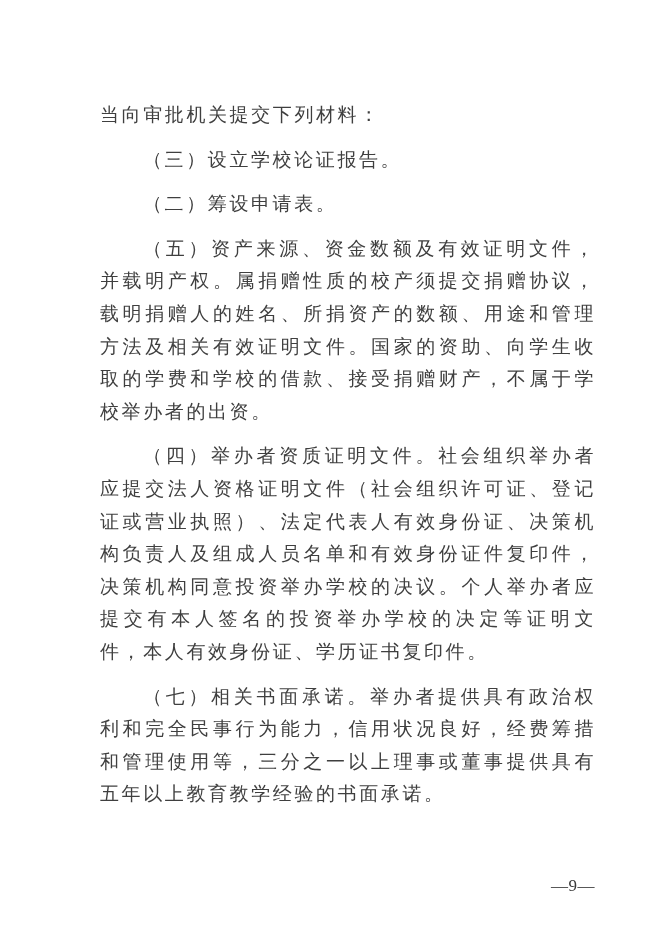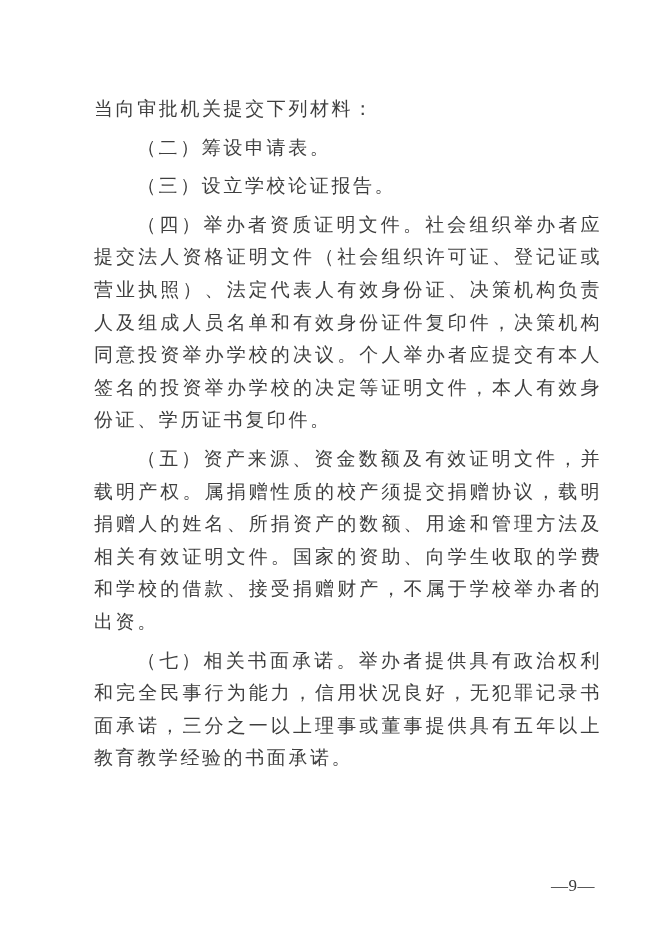--- a/index.html
+++ b/index.html
@@ -20,21 +20,21 @@
     left: 88px;
     top: 87px;
     width: 520px;
     font-size: 19px;
     line-height: 32.6px;
     letter-spacing: 2.6px;
     text-align: justify;
     color: #3f3f3f;
   }
   .doc-body p {
-    margin: 6px;
+    margin: 12px;
     padding: 0;
     font-family: Liberation Serif, serif;
   }
   .doc-body p.indent {
     text-indent: 43px;
   }
   .page-number {
     position: absolute;
     top: 876px;
     left: 551px;
@@ -45,20 +45,20 @@
     text-align: left;
     white-space: nowrap;
   }
 </style>
 </head>
 <body>
 
 <div class="page">
   <div class="doc-body">
     <p>当向审批机关提交下列材料：</p>
+    <p class="indent">（三）设立学校论证报告。</p>
     <p class="indent">（二）筹设申请表。</p>
-    <p class="indent">（三）设立学校论证报告。</p>
+    <p class="indent">（五）资产来源、资金数额及有效证明文件，并载明产权。属捐赠性质的校产须提交捐赠协议，载明捐赠人的姓名、所捐资产的数额、用途和管理方法及相关有效证明文件。国家的资助、向学生收取的学费和学校的借款、接受捐赠财产，不属于学校举办者的出资。</p>
     <p class="indent">（四）举办者资质证明文件。社会组织举办者应提交法人资格证明文件（社会组织许可证、登记证或营业执照）、法定代表人有效身份证、决策机构负责人及组成人员名单和有效身份证件复印件，决策机构同意投资举办学校的决议。个人举办者应提交有本人签名的投资举办学校的决定等证明文件，本人有效身份证、学历证书复印件。</p>
-    <p class="indent">（五）资产来源、资金数额及有效证明文件，并载明产权。属捐赠性质的校产须提交捐赠协议，载明捐赠人的姓名、所捐资产的数额、用途和管理方法及相关有效证明文件。国家的资助、向学生收取的学费和学校的借款、接受捐赠财产，不属于学校举办者的出资。</p>
-    <p class="indent">（七）相关书面承诺。举办者提供具有政治权利和完全民事行为能力，信用状况良好，无犯罪记录书面承诺，三分之一以上理事或董事提供具有五年以上教育教学经验的书面承诺。</p>
+    <p class="indent">（七）相关书面承诺。举办者提供具有政治权利和完全民事行为能力，信用状况良好，经费筹措和管理使用等，三分之一以上理事或董事提供具有五年以上教育教学经验的书面承诺。</p>
   </div>
   <div class="page-number">—9—</div>
 </div>
 
 </body></html>

